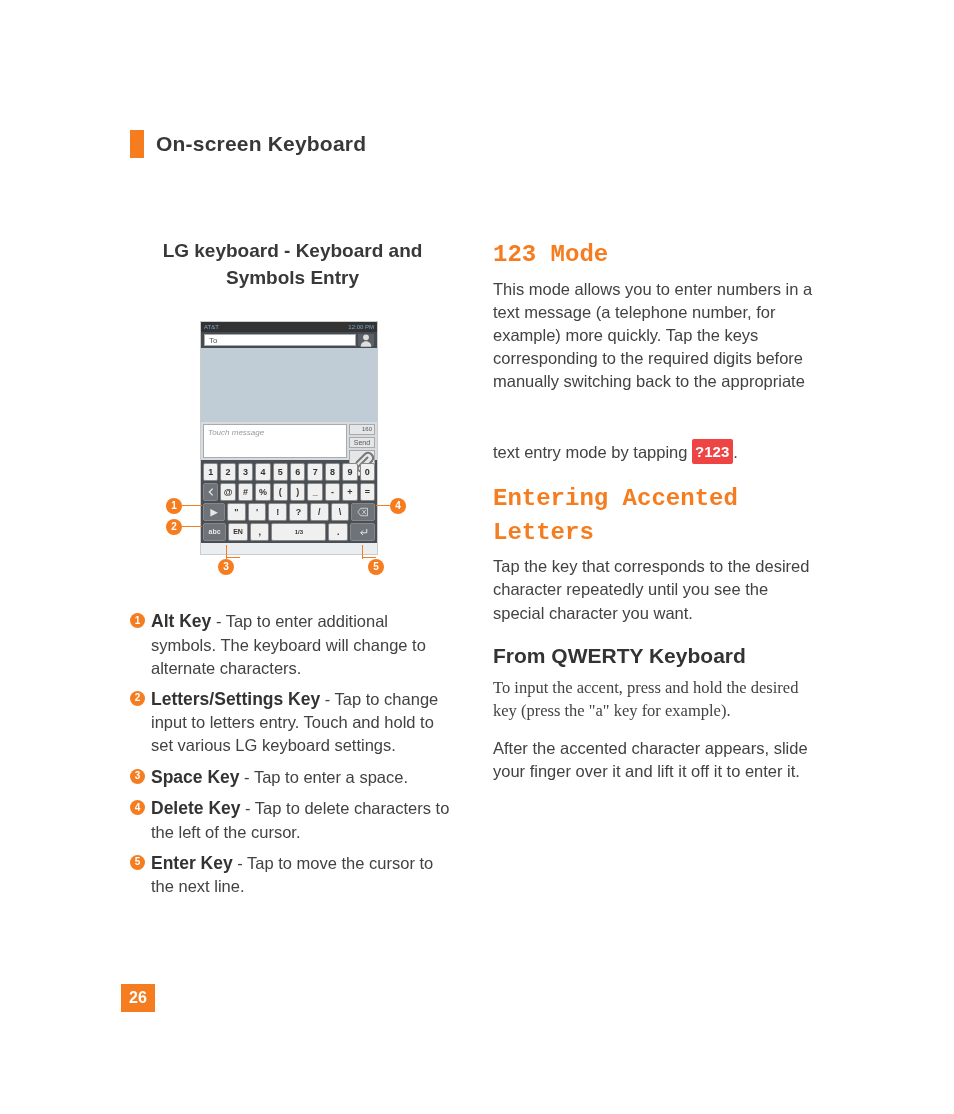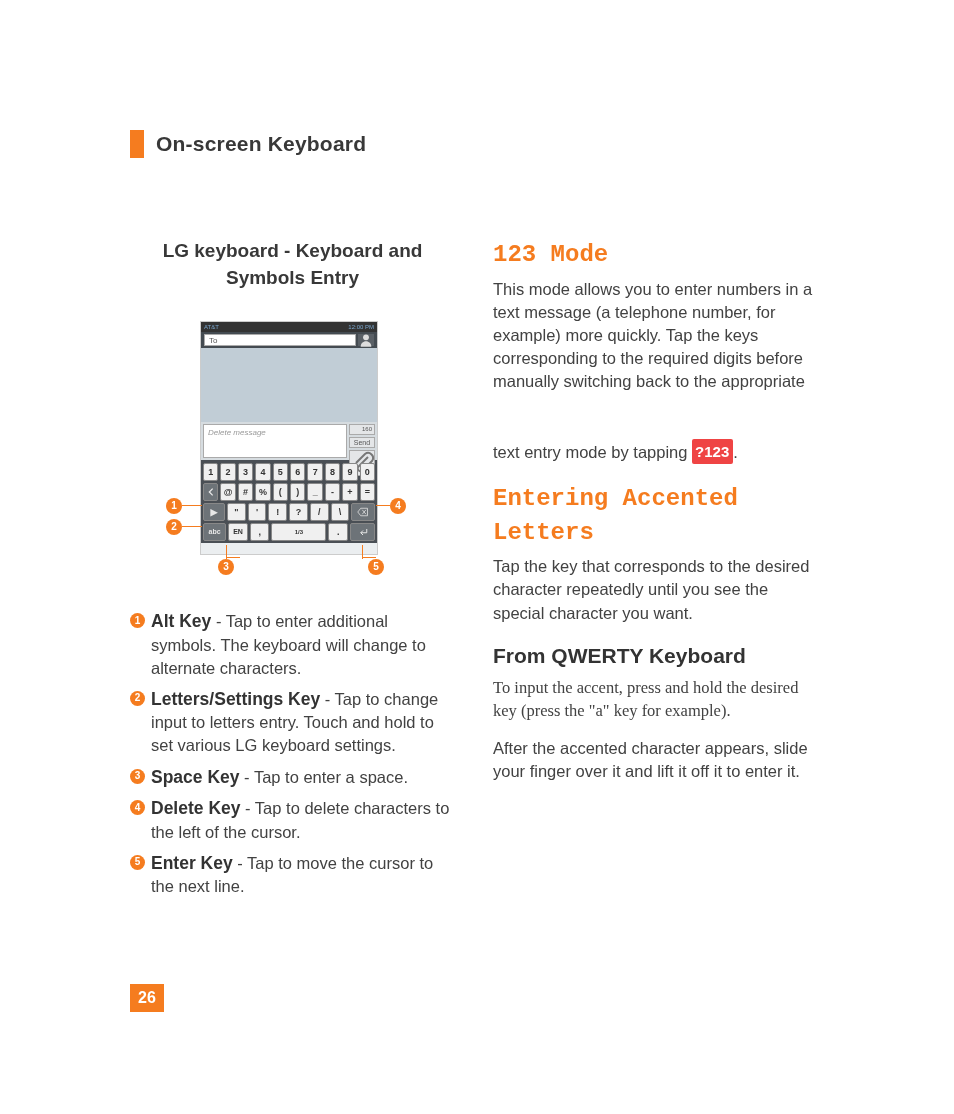--- a/index.html
+++ b/index.html
@@ -251,21 +251,21 @@
     font-size: 15px;
     padding: 2px 4px 2px 3px;
     border-radius: 2px;
     vertical-align: 1px;
     margin-top: 46px;
   }
   .spacer-top { margin-top: 18px; }
 
   .page-num {
     position: absolute;
-    left: 130px;
+    left: 121px;
     bottom: 102px;
     width: 34px;
     height: 28px;
     background: #f57c1f;
     color: #fff;
     font-weight: 700;
     font-size: 16px;
     display: flex;
     align-items: center;
     justify-content: center;
@@ -298,21 +298,21 @@
             <div class="to-input">To</div>
             <div class="to-contact">
               <svg viewBox="0 0 12 12">
                   <circle cx="6" cy="4" r="2.2" fill="#ddd"></circle>
                   <path d="M2 11c0-2.2 1.8-4 4-4s4 1.8 4 4" fill="#ddd"></path>
                 </svg>
             </div>
           </div>
           <div class="msg-area"></div>
           <div class="compose">
-            <div class="compose-text">Delete message</div>
+            <div class="compose-text">Touch message</div>
             <div class="compose-side">
               <div class="compose-btn" style="font-size:6px;justify-content:flex-end;padding-right:2px">160</div>
               <div class="compose-btn">Send</div>
               <div class="compose-btn">
                 <svg viewBox="0 0 12 12">
                     <path d="M9 3l-5 5a1.5 1.5 0 002 2l5-5a2.5 2.5 0 00-3.5-3.5L3 6" stroke="#777" stroke-width="1" fill="none"></path>
                   </svg>
               </div>
             </div>
           </div>

